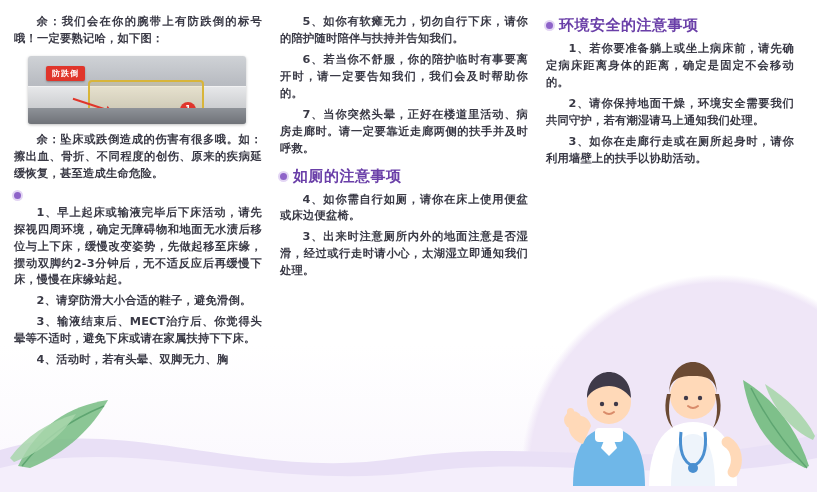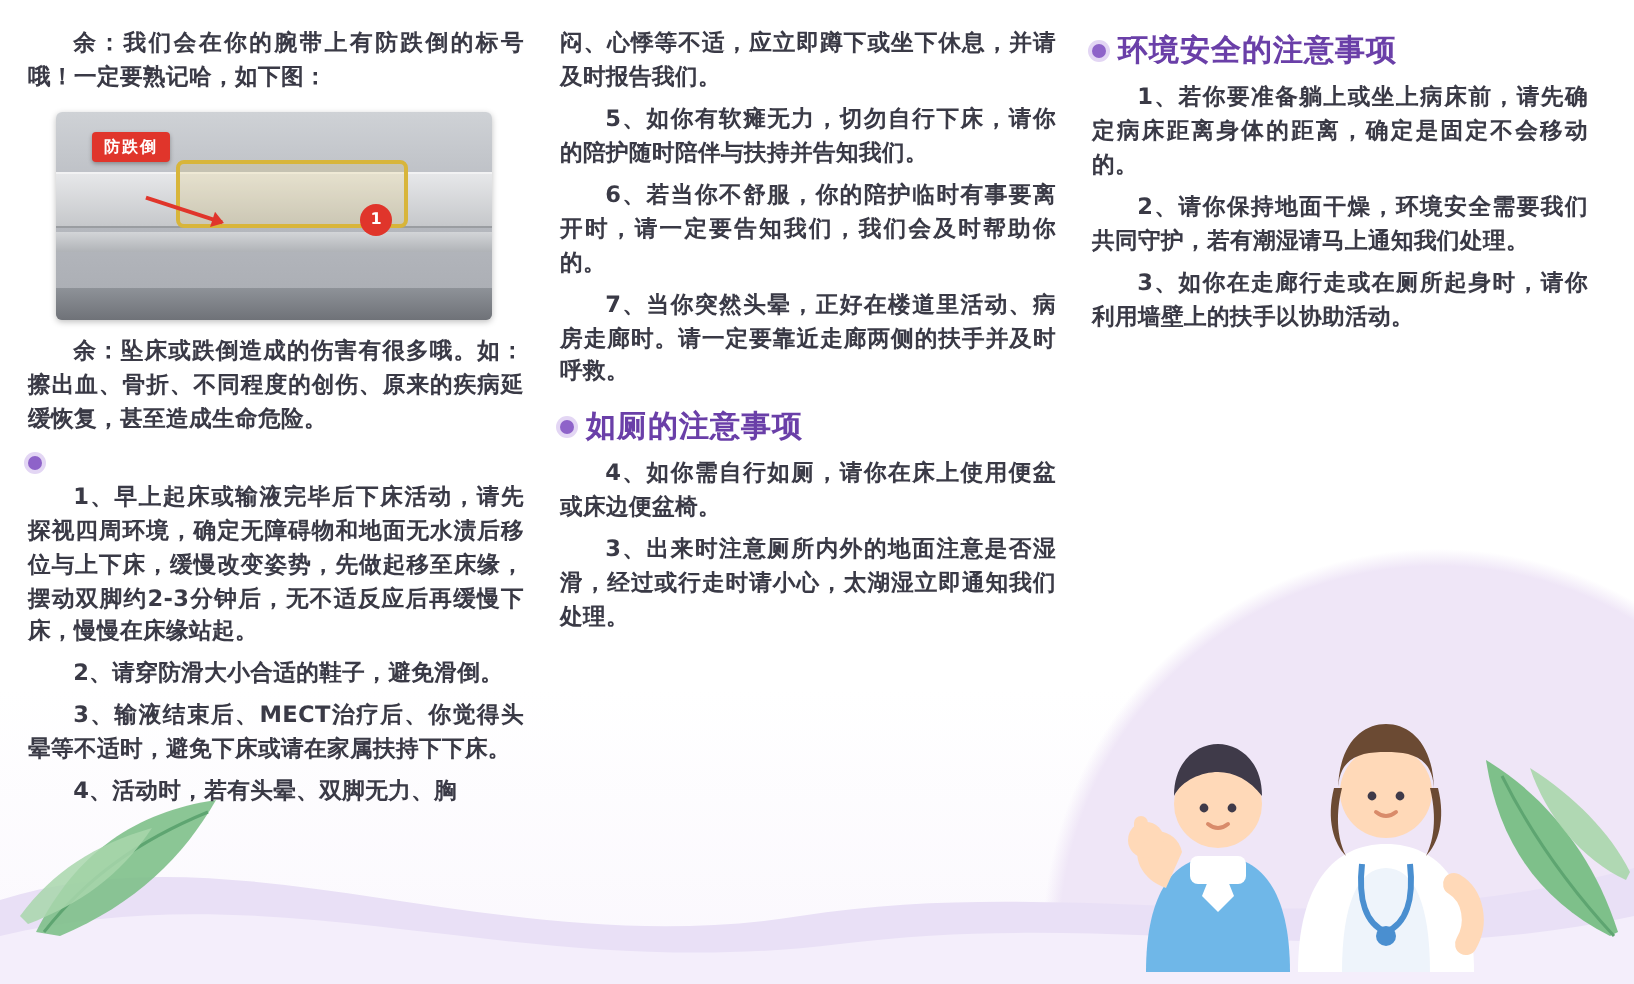--- a/index.html
+++ b/index.html
@@ -52,21 +52,21 @@
   .heading .dot{
     width:7px;height:7px;border-radius:50%;
     background:#8e63c9;flex:none;
     box-shadow:0 0 0 2px #e3d6f4;
   }
   .heading .htext{
     font-size:15px;font-weight:700;color:#6a3fa8;
     letter-spacing:.5px;
   }
   .photo{
-    width:218px;height:104px;
+    width:218px;height:68px;
     margin:8px 0 8px 14px;
     border-radius:3px;
     position:relative;overflow:hidden;
     background:linear-gradient(180deg,#cfd2d6 0%,#b9bcc2 40%,#a8abb1 100%);
     box-shadow:0 1px 3px rgba(0,0,0,.25);
   }
   .photo .rail{
     position:absolute;left:0;right:0;top:30px;height:26px;
     background:linear-gradient(180deg,#e6e7e9,#c6c8cb);
     border-top:1px solid #f2f2f3;border-bottom:1px solid #9a9da1;
@@ -184,21 +184,20 @@
       <span class="dot"></span>
     </div>
 
     <p>1、早上起床或输液完毕后下床活动，请先探视四周环境，确定无障碍物和地面无水渍后移位与上下床，缓慢改变姿势，先做起移至床缘，摆动双脚约2-3分钟后，无不适反应后再缓慢下床，慢慢在床缘站起。</p>
     <p>2、请穿防滑大小合适的鞋子，避免滑倒。</p>
     <p>3、输液结束后、MECT治疗后、你觉得头晕等不适时，避免下床或请在家属扶持下下床。</p>
     <p>4、活动时，若有头晕、双脚无力、胸</p>
   </div>
 
   <div class="col">
-    <p class="noindent">闷、心悸等不适，应立即蹲下或坐下休息，并请及时报告我们。</p>
     <p>5、如你有软瘫无力，切勿自行下床，请你的陪护随时陪伴与扶持并告知我们。</p>
     <p>6、若当你不舒服，你的陪护临时有事要离开时，请一定要告知我们，我们会及时帮助你的。</p>
     <p>7、当你突然头晕，正好在楼道里活动、病房走廊时。请一定要靠近走廊两侧的扶手并及时呼救。</p>
 
     <div class="heading">
       <span class="dot"></span>
       <span class="htext">如厕的注意事项</span>
     </div>
 
     <p>4、如你需自行如厕，请你在床上使用便盆或床边便盆椅。</p>

